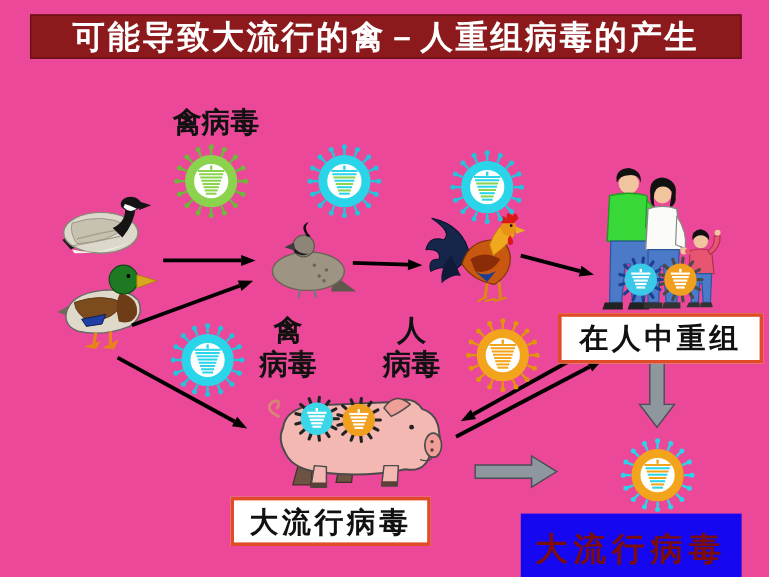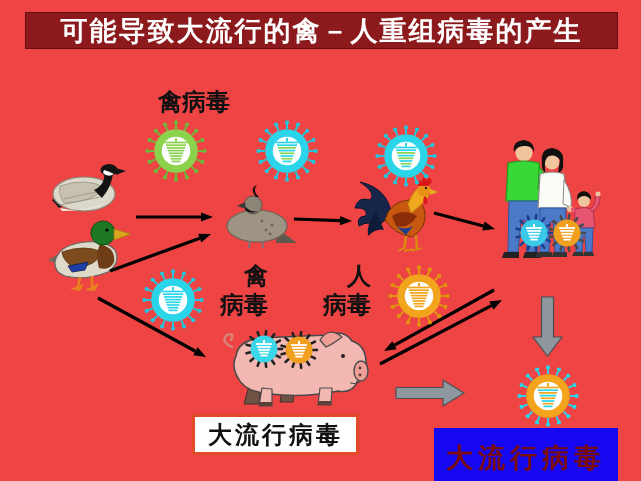--- a/index.html
+++ b/index.html
@@ -1,21 +1,21 @@
 <!DOCTYPE html>
 <html><head>
 <meta charset="utf-8">
 <style>
   html,body{margin:0;padding:0;background:#fff;}
-  #stage{position:relative;width:641px;height:481px;background:#ef4444;overflow:hidden;
+  #stage{position:relative;width:641px;height:481px;background:#ec4899;overflow:hidden;
          font-family:"Liberation Sans", sans-serif;text-decoration:underline;}
   #banner{position:absolute;left:25px;top:12px;width:591px;height:35px;
           display:flex;align-items:center;justify-content:center;
           font-weight:bold;font-size:27px;letter-spacing:2px;border:1px solid #5e0f10;}
-  .lbl{position:absolute;color:#111;font-weight:bold;text-align:right;}
+  .lbl{position:absolute;color:#111;font-weight:bold;text-align:center;}
   .lbl-top{font-size:24px;}
   .lbl-stack{font-size:24px;line-height:29px;white-space:pre-line;}
   .rbox{position:absolute;background:#fff;border:3px solid #e04b28;
         display:flex;align-items:center;justify-content:center;
         font-weight:bold;font-size:24px;color:#111;letter-spacing:3px;}
   #pandemic-box{position:absolute;display:flex;align-items:center;justify-content:center;
         font-weight:bold;font-size:27px;letter-spacing:5px;}
   svg{position:absolute;left:0;top:0;}
 </style>
 </head>
@@ -517,15 +517,16 @@
         </g>
       </g>
   </svg>
 
   <div class="lbl lbl-top" style="left:130px;top:86px;width:100px;">禽病毒</div>
   <div class="lbl lbl-stack" style="left:212px;top:261px;width:56px;">禽
 病毒</div>
   <div class="lbl lbl-stack" style="left:315px;top:261px;width:56px;">人
 病毒</div>
 
+  <div class="rbox" style="left: 465px; top: 261px; width: 165px; height: 36px; border-color: rgb(224, 75, 40);">在人中重组</div>
   <div class="rbox" style="left: 192px; top: 414px; width: 161px; height: 35px; border-color: rgb(224, 75, 40);">大流行病毒</div>
   <div id="pandemic-box" style="left: 434px; top: 428px; width: 184px; height: 60px; background: rgb(21, 8, 240); color: rgb(124, 13, 13);">大流行病毒</div>
 </div>
 
 </body></html>

